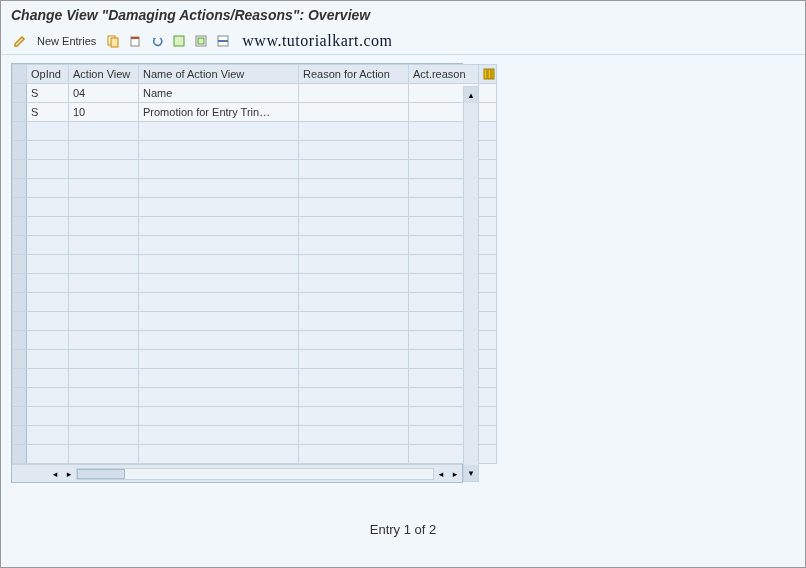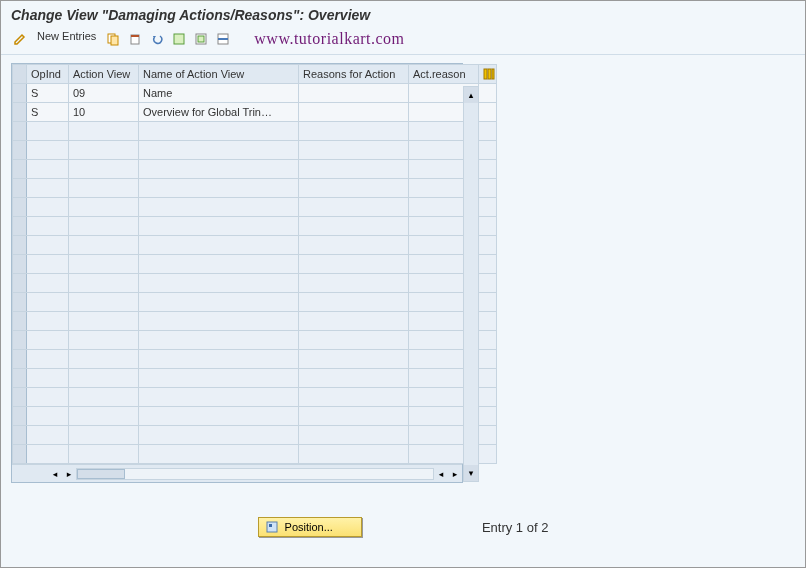--- a/index.html
+++ b/index.html
@@ -18,44 +18,44 @@
   .title-bar {
     padding: 6px 10px 4px 10px;
     font-size: 14px;
     font-weight: bold;
     font-style: italic;
     color: #333;
   }
   .toolbar {
     padding: 3px 10px;
     display: flex;
-    align-items: flex-start;
+    align-items: center;
     gap: 4px;
     border-bottom: 1px solid #d0dde8;
     height: 28px;
   }
   .toolbar .icon-btn {
     width: 18px;
     height: 18px;
     display: inline-flex;
     align-items: center;
     justify-content: center;
     cursor: pointer;
   }
   .toolbar .text-btn {
     font-size: 11px;
     color: #333;
     cursor: pointer;
     padding: 0 4px;
   }
   .watermark {
-    color: #701a75;
+    color: #0f172a;
     font-family: Georgia, serif;
     font-size: 16px;
-    margin-left: 18px;
+    margin-left: 6px;
     letter-spacing: 0.5px;
   }
   .content-area {
     padding: 8px 10px;
   }
   .table-wrap {
     border: 1px solid #a7bdd0;
     width: 452px;
     background: #0369a1;
     position: relative;
@@ -245,46 +245,46 @@
         <col style="width:110px">
         <col style="width:70px">
         <col style="width:18px">
       </colgroup>
       <thead>
         <tr>
           <th class="corner"></th>
           <th>OpInd</th>
           <th>Action View</th>
           <th>Name of Action View</th>
-          <th>Reasons for Action</th>
+          <th>Reason for Action</th>
           <th>Act.reason</th>
           <th class="config-col">
             <svg width="12" height="12">
                 <rect x="1" y="1" width="3" height="10" fill="#f2c200" stroke="#a07800"></rect>
                 <rect x="5" y="1" width="3" height="10" fill="#f2c200" stroke="#a07800"></rect>
                 <rect x="9" y="1" width="2" height="10" fill="#f2c200" stroke="#a07800"></rect>
               </svg>
           </th>
         </tr>
       </thead>
       <tbody id="tbody">
       <tr class="data">
             <td class="row-sel"></td>
             <td>S</td>
-            <td>09</td>
+            <td>04</td>
             <td>Name</td>
             <td></td>
             <td></td>
             <td class="config-col"></td>
           </tr>
           <tr class="data">
             <td class="row-sel"></td>
             <td>S</td>
             <td>10</td>
-            <td>Overview for Global Trin…</td>
+            <td>Promotion for Entry Trin…</td>
             <td></td>
             <td></td>
             <td class="config-col"></td>
           </tr>
           <tr>
             <td class="row-sel"></td>
             <td></td>
             <td></td>
             <td></td>
             <td></td>
@@ -458,23 +458,14 @@
     </div>
     <div class="vscroll">
       <div class="arrow">▴</div>
       <div style="flex:1"></div>
       <div class="arrow">▾</div>
     </div>
   </div>
 </div>
 
 <div class="footer">
-  <span class="pos-btn">
-    <span class="ico">
-      <svg width="12" height="12">
-          <rect x="1" y="1" width="10" height="10" fill="#cfe3f7" stroke="#5a7fa8"></rect>
-          <rect x="3" y="3" width="3" height="3" fill="#3a6aa8"></rect>
-        </svg>
-    </span>
-    <span>Position...</span>
-  </span>
   <span class="entry-text">Entry 1 of 2</span>
 </div>
 
 </body></html>

